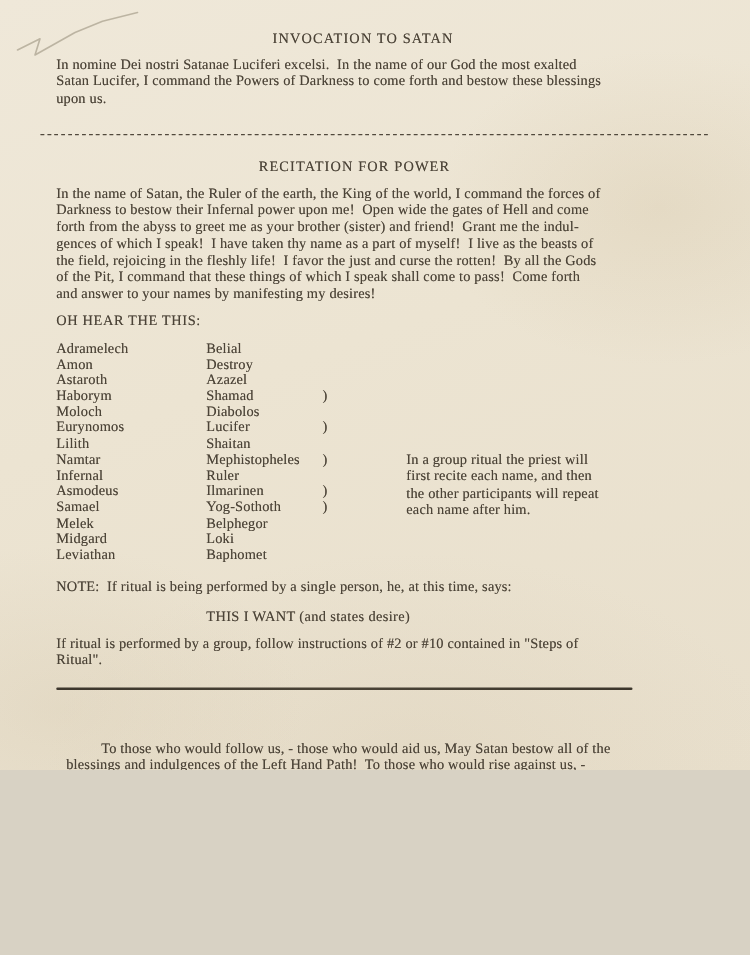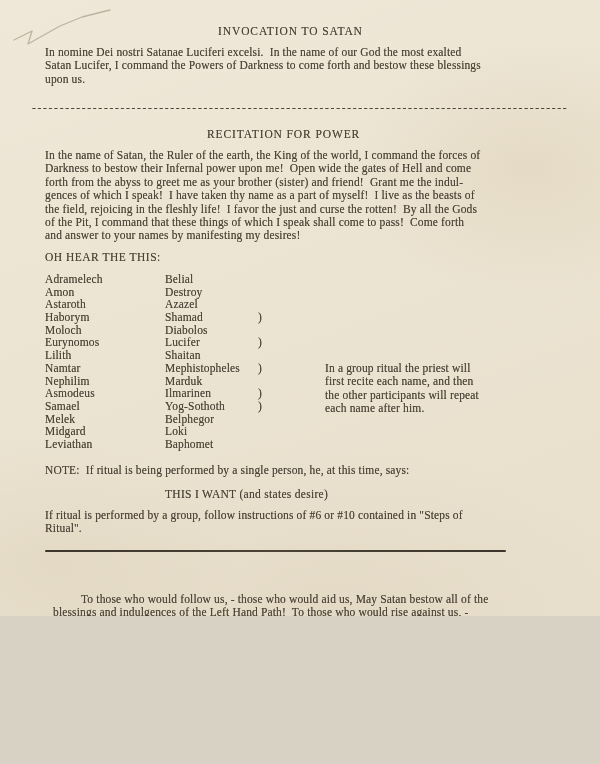--- a/index.html
+++ b/index.html
@@ -110,22 +110,22 @@
         <span>Lilith</span>
         <span>Shaitan</span>
         <span></span>
       </div>
     <div class="nrow">
         <span>Namtar</span>
         <span>Mephistopheles</span>
         <span>)</span>
       </div>
     <div class="nrow">
-        <span>Nephilim</span>
-        <span>Marduk</span>
+        <span>Infernal</span>
+        <span>Ruler</span>
         <span></span>
       </div>
     <div class="nrow">
         <span>Asmodeus</span>
         <span>Ilmarinen</span>
         <span>)</span>
       </div>
     <div class="nrow">
         <span>Samael</span>
         <span>Yog-Sothoth</span>
@@ -150,21 +150,21 @@
 
   <div class="txt" style="left:325px;top:362px;width:240px;">In a group ritual the priest will
 first recite each name, and then
 the other participants will repeat
 each name after him.</div>
 
   <div class="txt" style="left:45px;top:464px;width:525px;">NOTE:  If ritual is being performed by a single person, he, at this time, says:</div>
 
   <div class="txt heading" style="left:165px;top:488px;letter-spacing:0.3px;text-align:center;">THIS I WANT (and states desire)</div>
 
-  <div class="txt" style="left:45px;top:509px;width:525px;">If ritual is performed by a group, follow instructions of #6 or #10 contained in "Steps of
+  <div class="txt" style="left:45px;top:509px;width:525px;">If ritual is performed by a group, follow instructions of #2 or #10 contained in "Steps of
 Ritual".</div>
 
   <div class="solid-rule"></div>
 
 
   <div class="txt" style="left:53px;top:593px;width:525px;text-indent:28px;font-family:Liberation Serif, serif;">To those who would follow us, - those who would aid us, May Satan bestow all of the
 blessings and indulgences of the Left Hand Path!  To those who would rise against us, -
 Blast them!  Destroy them!  Let them perish in a hell of their own making!</div>
 
   <div class="closing" style="position:absolute;left:0;top:648px;width:600px;height:14px;">

